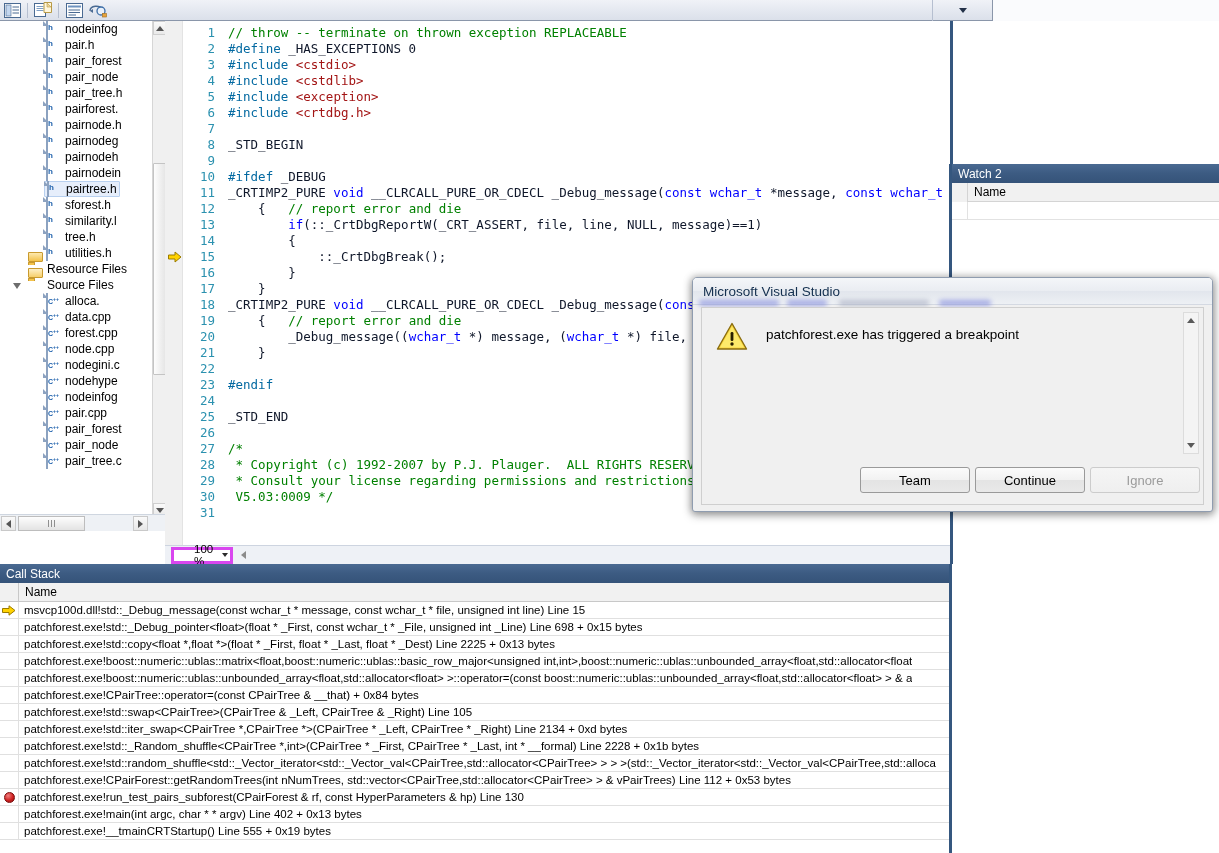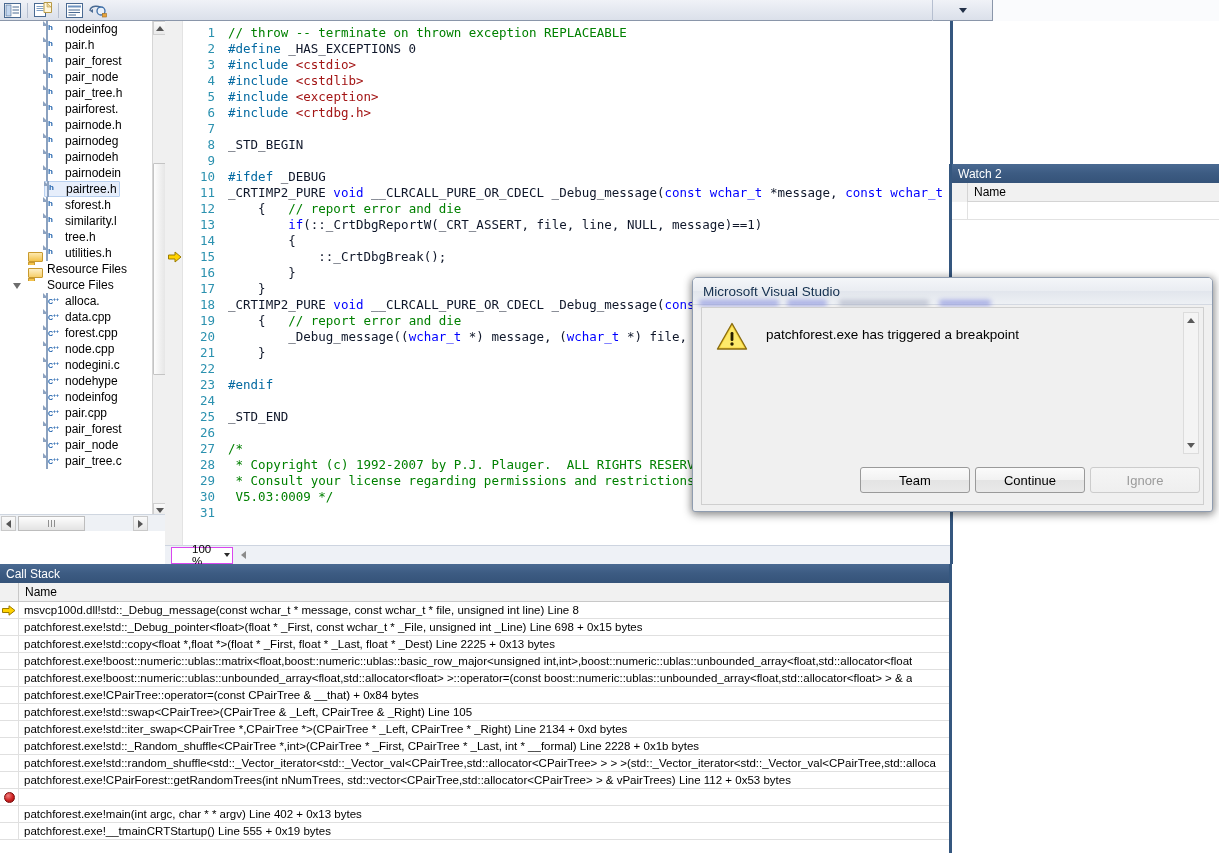--- a/index.html
+++ b/index.html
@@ -188,21 +188,21 @@
   }
 
   
   .ed-statusbar {
     position: absolute; left: 165px; top: 545px; width: 787px; height: 19px;
     background: #eef1f6; border-top: 1px solid #cdd4e0;
     display: flex; align-items: center;
   }
   .zoom-box {
     width: 62px; height: 17px; margin-left: 6px;
-    background: #ffffff; border: 1px solid #d946ef;
+    background: #ffffff; border: 3px solid #d946ef;
     display: flex; align-items: center; justify-content: flex-end;
     padding: 0 2px 0 20px; font-size: 11.5px;
   }
   .zoom-caret { width:0;height:0;border-style:solid;border-width:4px 3.5px 0 3.5px;border-color:#2b2b2b transparent transparent transparent; }
   .ed-split-handle { margin-left: 8px; }
 
   
   .ed-right-sep {
     position: absolute; left: 950px; top: 21px; width: 3px; height: 543px;
     background: #35577f;
@@ -693,21 +693,21 @@
       <div class="cs-h-icon"></div>
       <div class="cs-h-name">Name</div>
     </div>
     <div class="cs-rows" id="cs-rows-host">
         <div class="cs-row">
           <div class="cs-row-icon">
             <svg width="14" height="11" viewBox="0 0 14 11">
               <path d="M0.5 3.5 L7 3.5 L7 0.8 L13 5.5 L7 10.2 L7 7.5 L0.5 7.5 Z" fill="#ffd200" stroke="#9a7b00" stroke-width="1"></path>
             </svg>
           </div>
-          <div class="cs-row-text">msvcp100d.dll!std::_Debug_message(const wchar_t * message, const wchar_t * file, unsigned int line)  Line 8</div>
+          <div class="cs-row-text">msvcp100d.dll!std::_Debug_message(const wchar_t * message, const wchar_t * file, unsigned int line)  Line 15</div>
         </div>
         <div class="cs-row">
           <div class="cs-row-icon"></div>
           <div class="cs-row-text">patchforest.exe!std::_Debug_pointer&lt;float&gt;(float * _First, const wchar_t * _File, unsigned int _Line)  Line 698 + 0x15 bytes</div>
         </div>
         <div class="cs-row">
           <div class="cs-row-icon"></div>
           <div class="cs-row-text">patchforest.exe!std::copy&lt;float *,float *&gt;(float * _First, float * _Last, float * _Dest)  Line 2225 + 0x13 bytes</div>
         </div>
         <div class="cs-row">
@@ -739,20 +739,21 @@
           <div class="cs-row-text">patchforest.exe!std::random_shuffle&lt;std::_Vector_iterator&lt;std::_Vector_val&lt;CPairTree,std::allocator&lt;CPairTree&gt; &gt; &gt; &gt;(std::_Vector_iterator&lt;std::_Vector_val&lt;CPairTree,std::alloca</div>
         </div>
         <div class="cs-row">
           <div class="cs-row-icon"></div>
           <div class="cs-row-text">patchforest.exe!CPairForest::getRandomTrees(int nNumTrees, std::vector&lt;CPairTree,std::allocator&lt;CPairTree&gt; &gt; &amp; vPairTrees)  Line 112 + 0x53 bytes</div>
         </div>
         <div class="cs-row">
           <div class="cs-row-icon">
             <span class="breakpoint-dot"></span>
           </div>
+          <div class="cs-row-text">patchforest.exe!run_test_pairs_subforest(CPairForest &amp; rf, const HyperParameters &amp; hp)  Line 130</div>
         </div>
         <div class="cs-row">
           <div class="cs-row-icon"></div>
           <div class="cs-row-text">patchforest.exe!main(int argc, char * * argv)  Line 402 + 0x13 bytes</div>
         </div>
         <div class="cs-row">
           <div class="cs-row-icon"></div>
           <div class="cs-row-text">patchforest.exe!__tmainCRTStartup()  Line 555 + 0x19 bytes</div>
         </div>
       </div>

